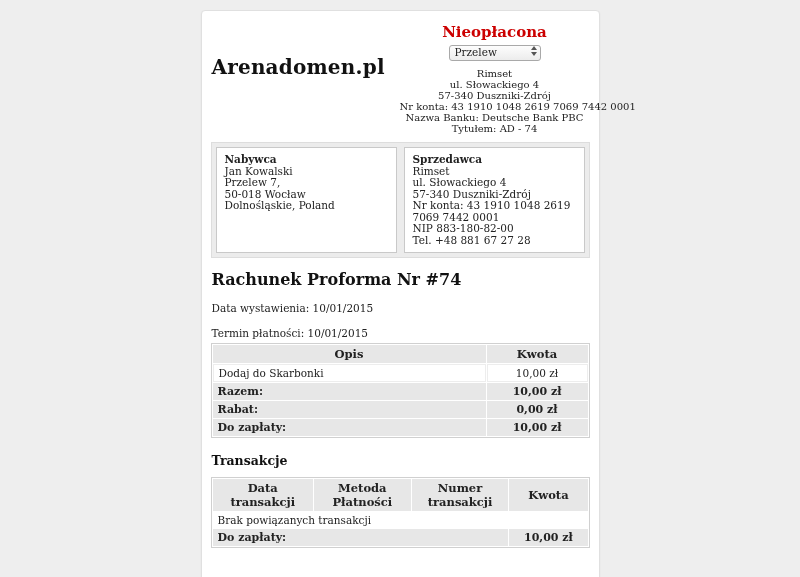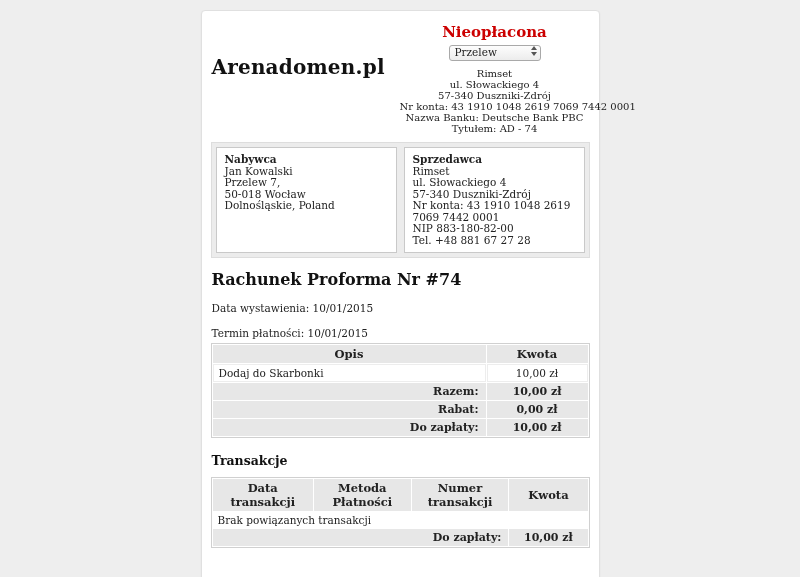--- a/index.html
+++ b/index.html
@@ -90,21 +90,21 @@
   th {
     background: #e7e7e7;
     font-size: 11.5px;
     font-weight: bold;
     text-align: center;
     padding: 2px 4px;
   }
   td { font-size: 10.5px; padding: 2px 5px; }
   td.desc { background: #ffffff; border: 1px solid #ededed; }
   td.amt  { background: #ffffff; border: 1px solid #ededed; text-align: center; }
-  td.sum-label { background: #e7e7e7; text-align: right; font-weight: bold; font-size: 11px; padding-right: 7px; }
+  td.sum-label { background: #e7e7e7; text-align: left; font-weight: bold; font-size: 11px; padding-right: 7px; }
   td.sum-value { background: #e7e7e7; text-align: center; font-weight: bold; font-size: 11px; }
   td.empty-row { background: #ffffff; }
   .trans-heading { font-size: 12.5px; font-weight: bold; margin: 15px 0 9px 1px; color: #111; }
 </style>
 </head>
 <body>
 
 <div class="card">
 
   <div class="hdr">

